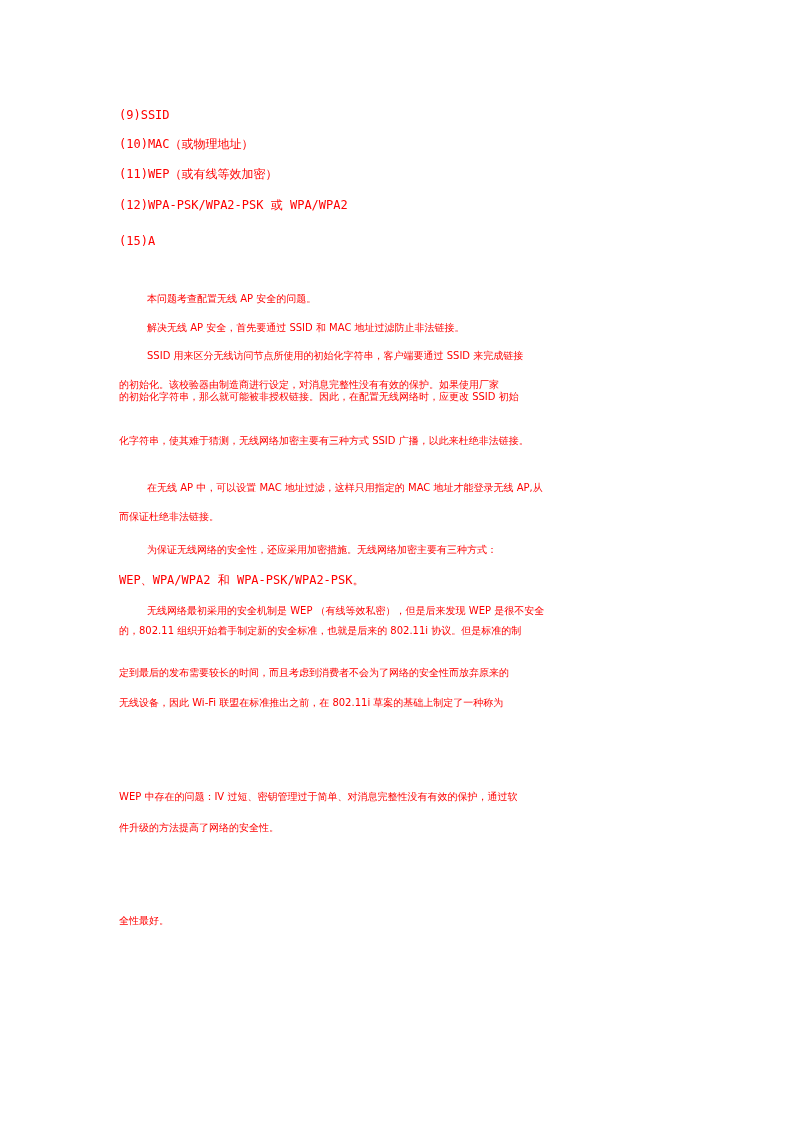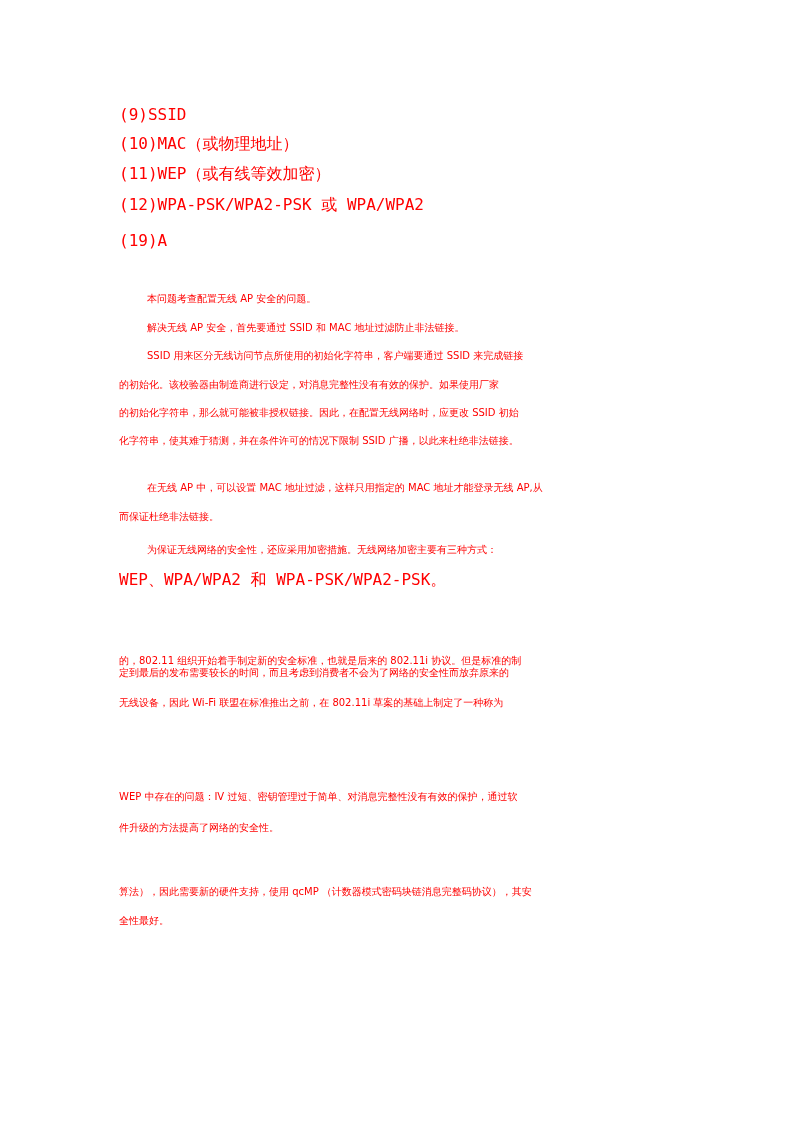--- a/index.html
+++ b/index.html
@@ -8,43 +8,43 @@
     .line {
       position: absolute;
       left: 119px;
       white-space: nowrap;
       color: #ff0000;
       font-family: "DejaVu Sans", sans-serif;
       font-size: 10px;
       line-height: 18px;
       letter-spacing: 0px;
     }
-    .ans { font-family: "DejaVu Sans Mono", monospace; font-size: 16px; }
+    .ans { font-family: "DejaVu Sans Mono", monospace; font-size: 12px; }
     .indent { left: 147px; }
   </style>
 </head>
 <body>
 
 <div class="page">
   <div class="line ans" style="top:106px">(9)SSID</div>
   <div class="line ans" style="top:135px">(10)MAC（或物理地址）</div>
   <div class="line ans" style="top:165px">(11)WEP（或有线等效加密）</div>
   <div class="line ans" style="top:196px">(12)WPA-PSK/WPA2-PSK 或 WPA/WPA2</div>
-  <div class="line ans" style="top:232px">(19)A</div>
+  <div class="line ans" style="top:232px">(15)A</div>
 
   <div class="line indent" style="top:290px">本问题考查配置无线 AP 安全的问题。</div>
   <div class="line indent" style="top:319px">解决无线 AP 安全，首先要通过 SSID 和 MAC 地址过滤防止非法链接。</div>
   <div class="line indent" style="top:347px">SSID 用来区分无线访问节点所使用的初始化字符串，客户端要通过 SSID 来完成链接</div>
   <div class="line" style="top:376px">的初始化。该校验器由制造商进行设定，对消息完整性没有有效的保护。如果使用厂家</div>
-  <div class="line" style="top:404px">的初始化字符串，那么就可能被非授权链接。因此，在配置无线网络时，应更改 SSID 初始</div>
-  <div class="line" style="top:432px">化字符串，使其难于猜测，并在条件许可的情况下限制 SSID 广播，以此来杜绝非法链接。</div>
+  <div class="line" style="top:388px">的初始化字符串，那么就可能被非授权链接。因此，在配置无线网络时，应更改 SSID 初始</div>
+  <div class="line" style="top:432px">化字符串，使其难于猜测，无线网络加密主要有三种方式 SSID 广播，以此来杜绝非法链接。</div>
   <div class="line indent" style="top:479px">在无线 AP 中，可以设置 MAC 地址过滤，这样只用指定的 MAC 地址才能登录无线 AP,从</div>
   <div class="line" style="top:508px">而保证杜绝非法链接。</div>
   <div class="line indent" style="top:541px">为保证无线网络的安全性，还应采用加密措施。无线网络加密主要有三种方式：</div>
   <div class="line ans" style="top:571px">WEP、WPA/WPA2 和 WPA-PSK/WPA2-PSK。</div>
-  <div class="line" style="top:652px">的，802.11 组织开始着手制定新的安全标准，也就是后来的 802.11i 协议。但是标准的制</div>
+  <div class="line indent" style="top:602px">无线网络最初采用的安全机制是 WEP （有线等效私密），但是后来发现 WEP 是很不安全</div>
+  <div class="line" style="top:622px">的，802.11 组织开始着手制定新的安全标准，也就是后来的 802.11i 协议。但是标准的制</div>
   <div class="line" style="top:664px">定到最后的发布需要较长的时间，而且考虑到消费者不会为了网络的安全性而放弃原来的</div>
   <div class="line" style="top:694px">无线设备，因此 Wi-Fi 联盟在标准推出之前，在 802.11i 草案的基础上制定了一种称为</div>
   <div class="line" style="top:819px">件升级的方法提高了网络的安全性。</div>
   <div class="line" style="top:788px">WEP 中存在的问题：IV 过短、密钥管理过于简单、对消息完整性没有有效的保护，通过软</div>
-  <div class="line" style="top:883px">算法），因此需要新的硬件支持，使用 qcMP （计数器模式密码块链消息完整码协议），其安</div>
   <div class="line" style="top:912px">全性最好。</div>
 </div>
 
 </body></html>

